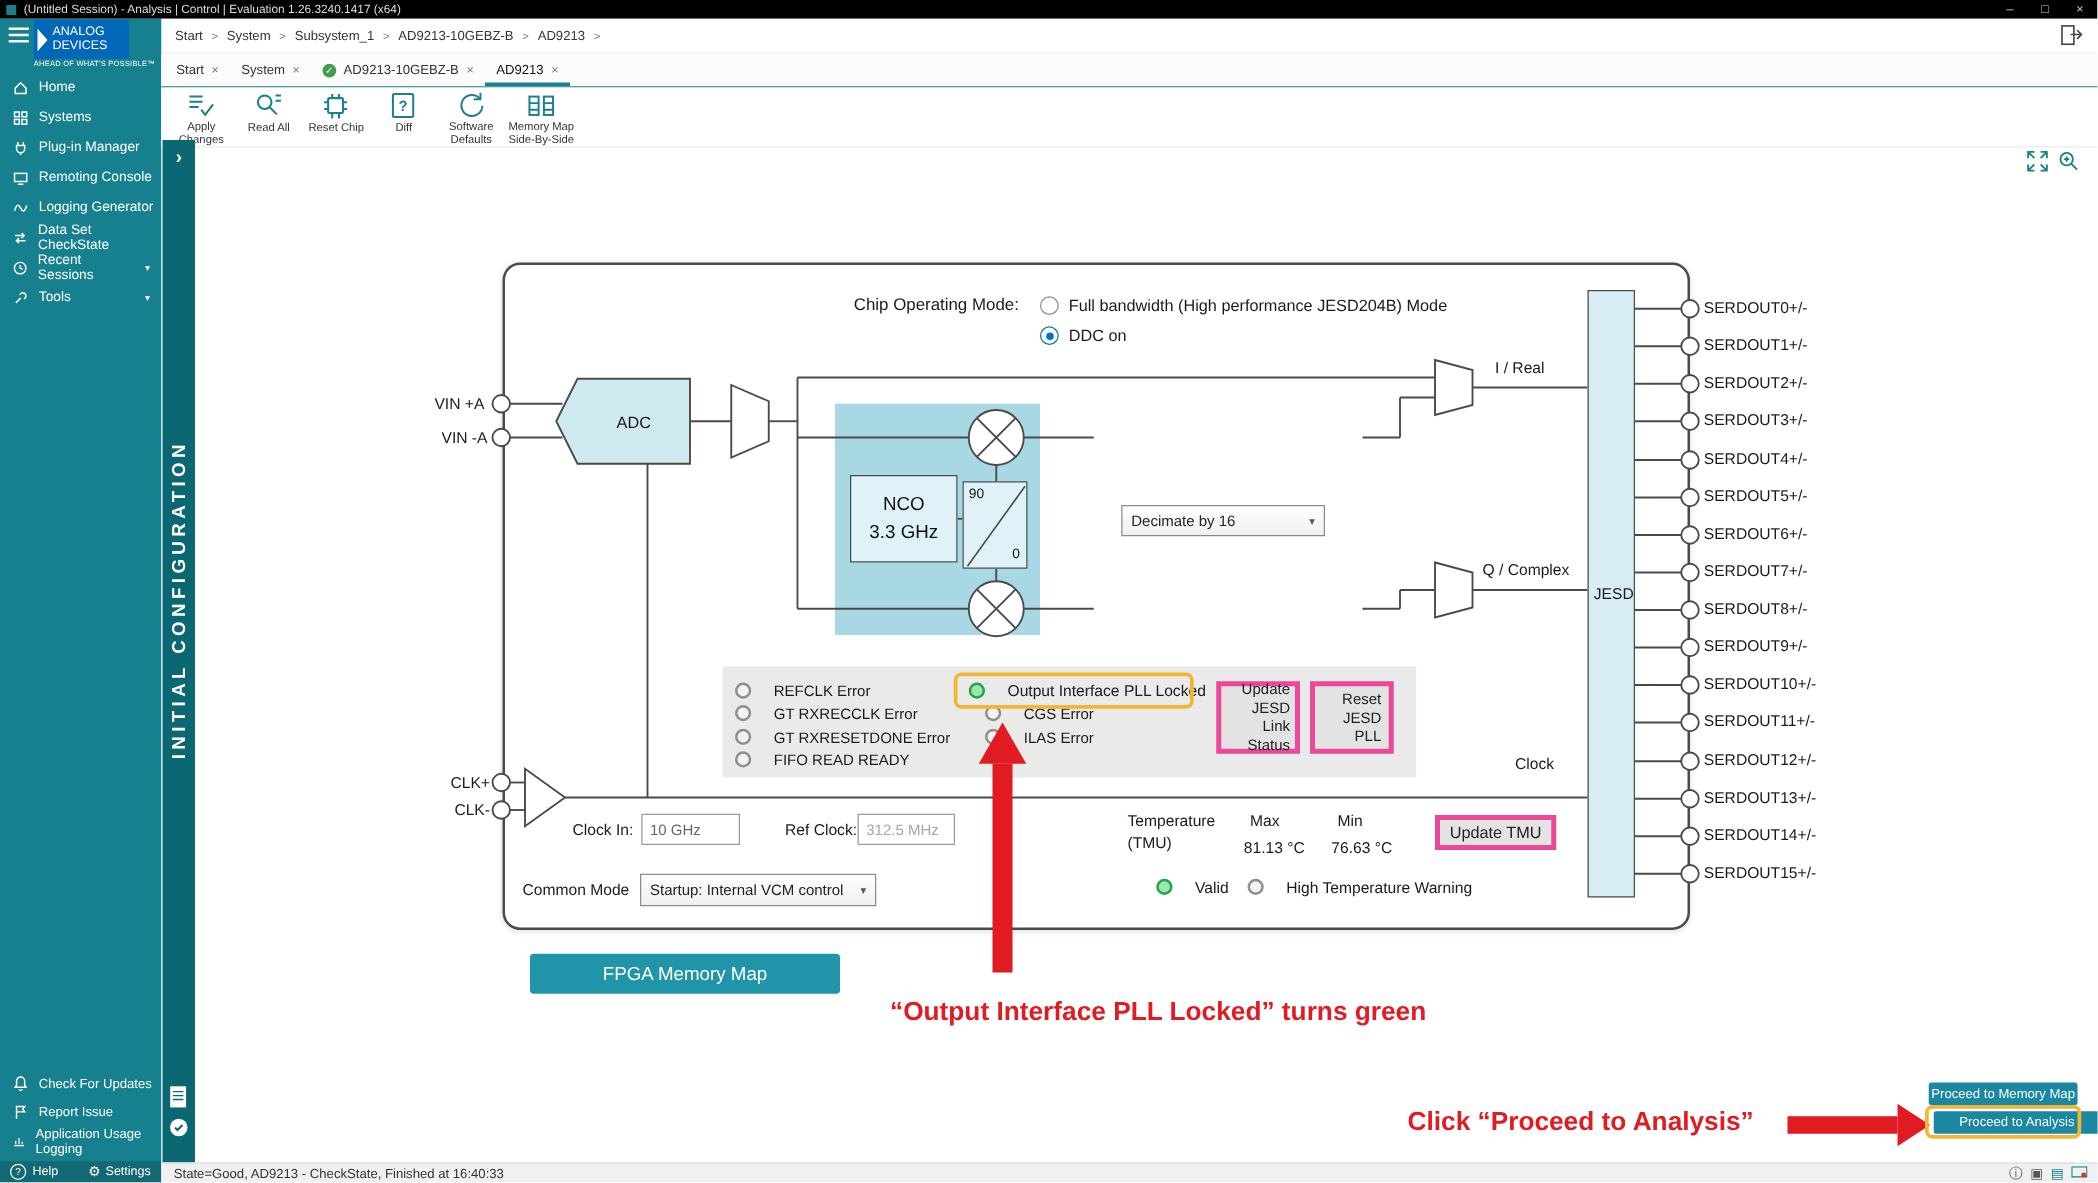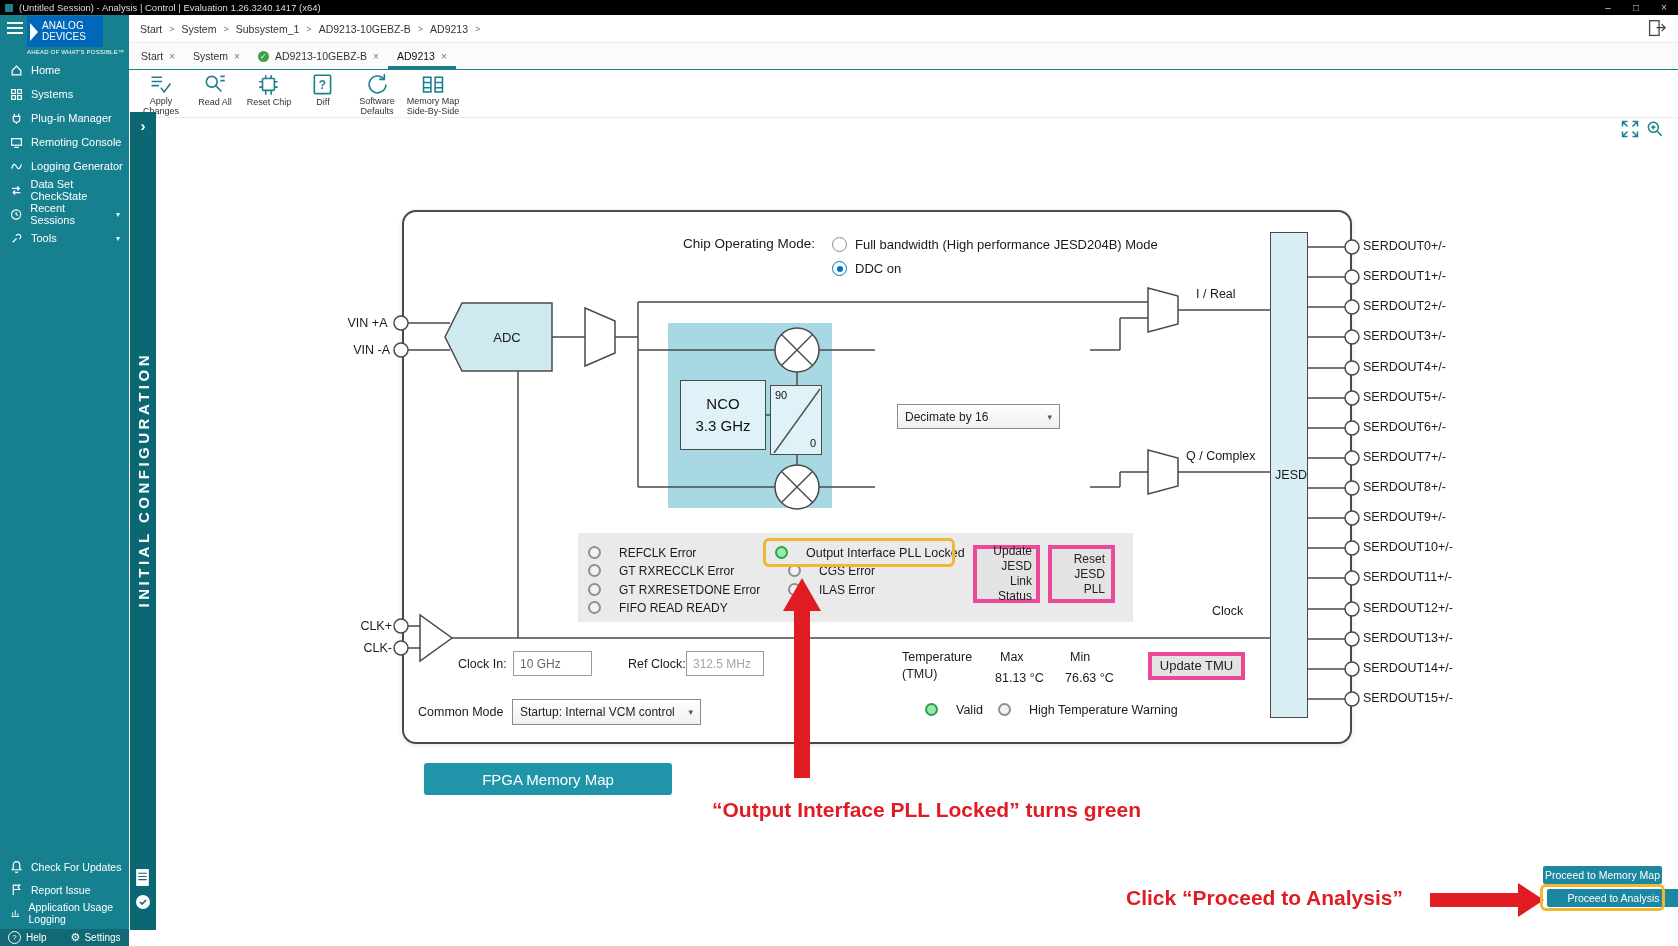--- a/index.html
+++ b/index.html
@@ -516,14 +516,28 @@
   <span class="abs ann" style="left:712px;top:798px">“Output Interface PLL Locked” turns green</span>
 
   <span class="abs ann" style="left:1126px;top:886px">Click “Proceed to Analysis”</span>
   <div class="abs arrow-shaft" style="left:1430px;top:893px;width:88px;height:14px"></div>
   <div class="abs" style="left:1518px;top:883px;width:0;height:0;border-top:17px solid transparent;border-bottom:17px solid transparent;border-left:26px solid #E11B22"></div>
 
   <div class="abs tealbtn" style="left:1543px;top:866px;width:119px;height:18px">Proceed to Memory Map</div>
   <div class="abs tealbtn" style="left:1547px;top:889px;width:133px;height:18px">Proceed to Analysis</div>
   <div class="abs hl" style="left:1540px;top:884px;width:125px;height:27px"></div>
 
+  <div class="abs statusbar">
+    <span>State=Good, AD9213 - CheckState, Finished at 16:40:33</span>
+    <span class="sbicons">
+      <span>ⓘ</span>
+      <span style="color:#555">▣</span>
+      <span style="color:#1B7F8C">▤</span>
+      <span>
+        <svg width="13" height="11" viewBox="0 0 13 11">
+            <rect x="0.5" y="0.5" width="12" height="8" fill="none" stroke="#1B7F8C"></rect>
+            <circle cx="10" cy="7" r="2" fill="#D03A2B"></circle>
+          </svg>
+      </span>
+    </span>
+  </div>
 
 </div>
 
 </body></html>

